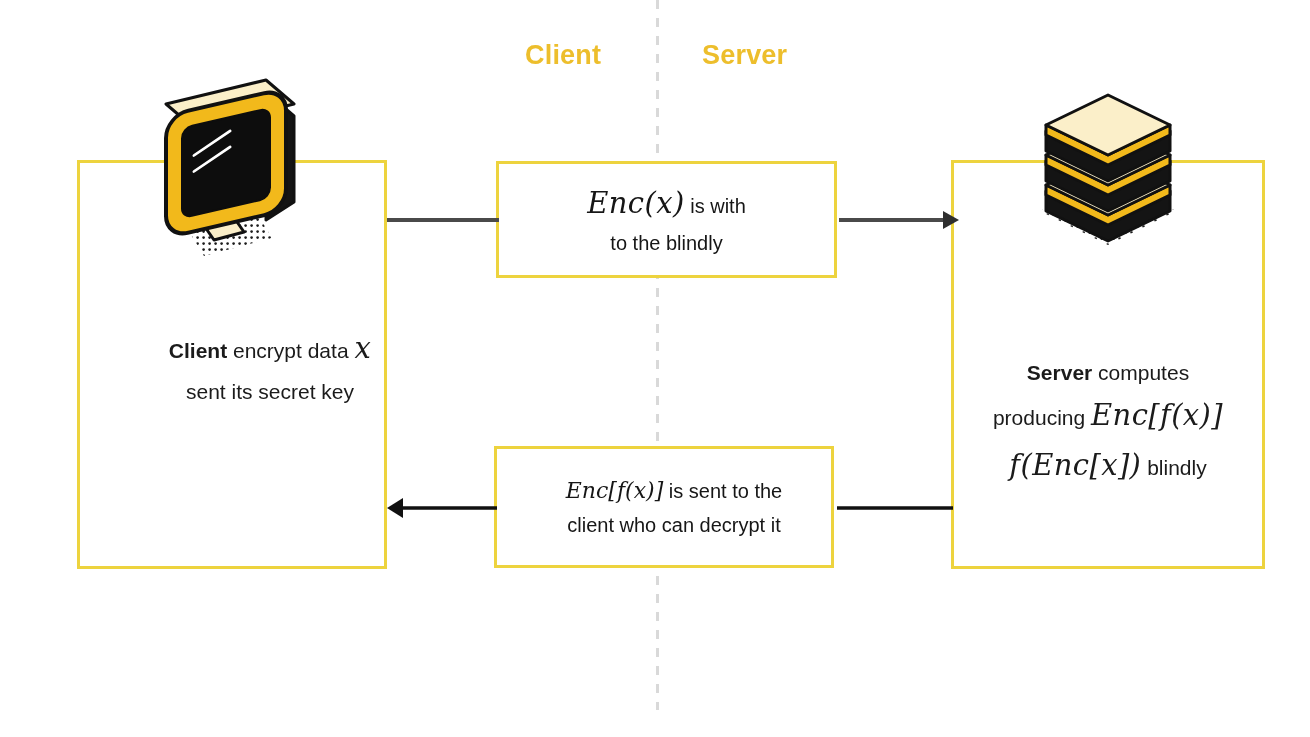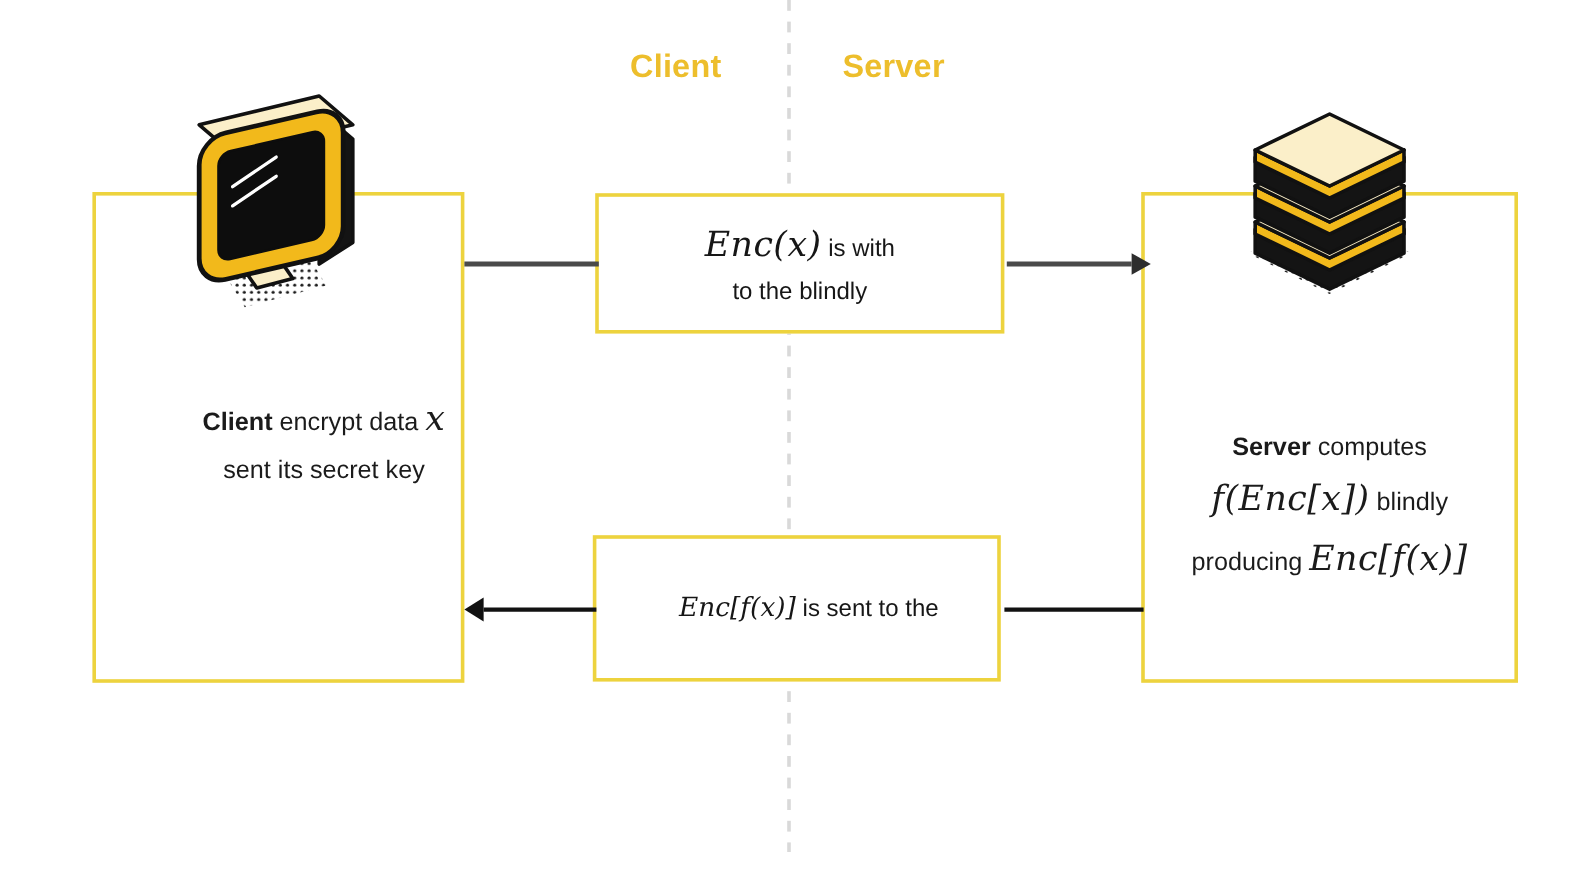--- a/index.html
+++ b/index.html
@@ -178,38 +178,39 @@
       <b>Client</b><span> encrypt data </span><span class="math">x</span>
     </div>
     <div>sent its secret key</div>
   </div>
 
   <div class="body-text" id="server-text">
     <div>
       <b>Server</b><span> computes</span>
     </div>
     <div>
+      <span>producing </span><span class="math">Enc[f(x)]</span>
+    </div>
+    <div>
       <span class="math">f(Enc[x])</span><span> blindly</span>
-    </div>
-    <div>
-      <span>producing </span><span class="math">Enc[f(x)]</span>
     </div>
   </div>
 
   <div class="msg-frame" id="msg-box-1">
     <div class="msg-line">
       <span class="math">Enc(x)</span><span> is with</span>
     </div>
     <div class="msg-line">to the blindly</div>
   </div>
 
   <div class="msg-frame" id="msg-box-2">
     <div class="msg-line">
       <span class="math-sm">Enc[f(x)]</span><span> is sent to the</span>
     </div>
+    <div class="msg-line">client who can decrypt it</div>
   </div>
 
   <svg class="arrow-svg" id="arrow-top" width="570" height="40" viewBox="0 0 570 40">
     <line x1="0" y1="20" x2="112" y2="20" stroke="#4a4a4a" stroke-width="4"></line>
     <line x1="452" y1="20" x2="556" y2="20" stroke="#4a4a4a" stroke-width="4"></line>
     <polygon points="556,11 572,20 556,29" fill="#2e2e2e"></polygon>
   </svg>
 
   <svg class="arrow-svg" id="arrow-bottom" width="572" height="40" viewBox="0 0 572 40">
     <line x1="18" y1="20" x2="112" y2="20" stroke="#111111" stroke-width="3.5"></line>

